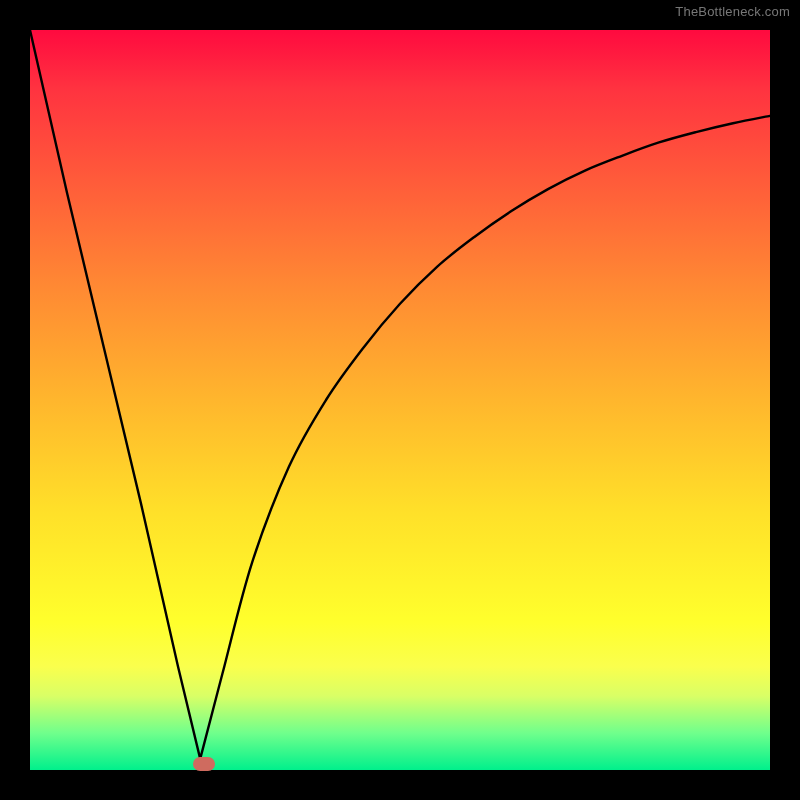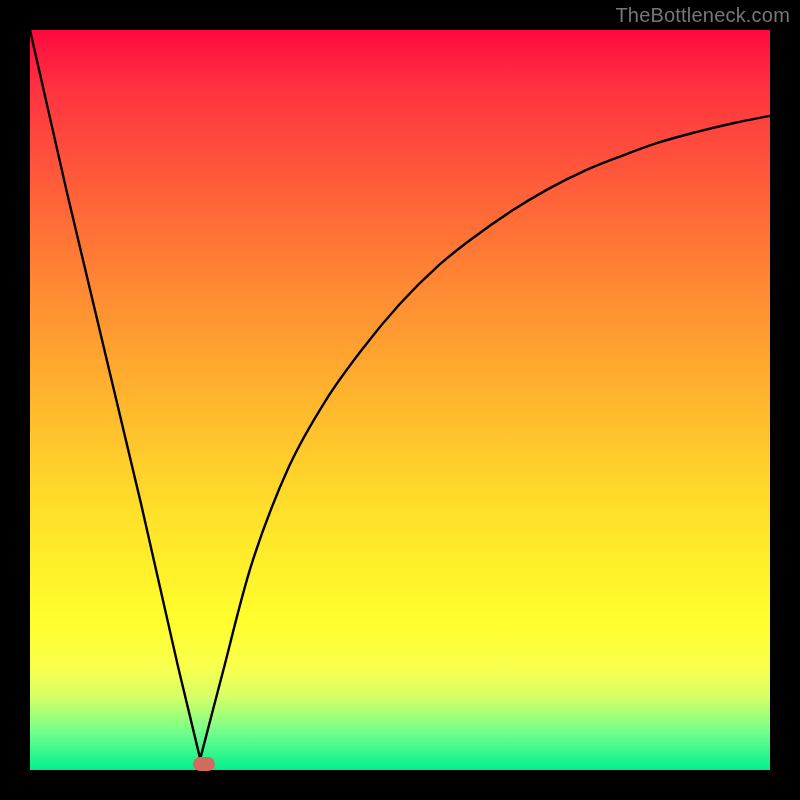--- a/index.html
+++ b/index.html
@@ -36,21 +36,21 @@
       #d9ff66 90%,
       #70ff8c 95%,
       #00f08c 100%
     );
   }
   .watermark {
     position: absolute;
     top: 4px;
     right: 10px;
     color: #777;
-    font-size: 20px;
+    font-size: 13px;
     font-weight: 400;
     letter-spacing: 0.2px;
     user-select: none;
     text-align: center;
   }
   svg.curve {
     position: absolute;
     left: 0;
     top: 0;
     width: 740px;

